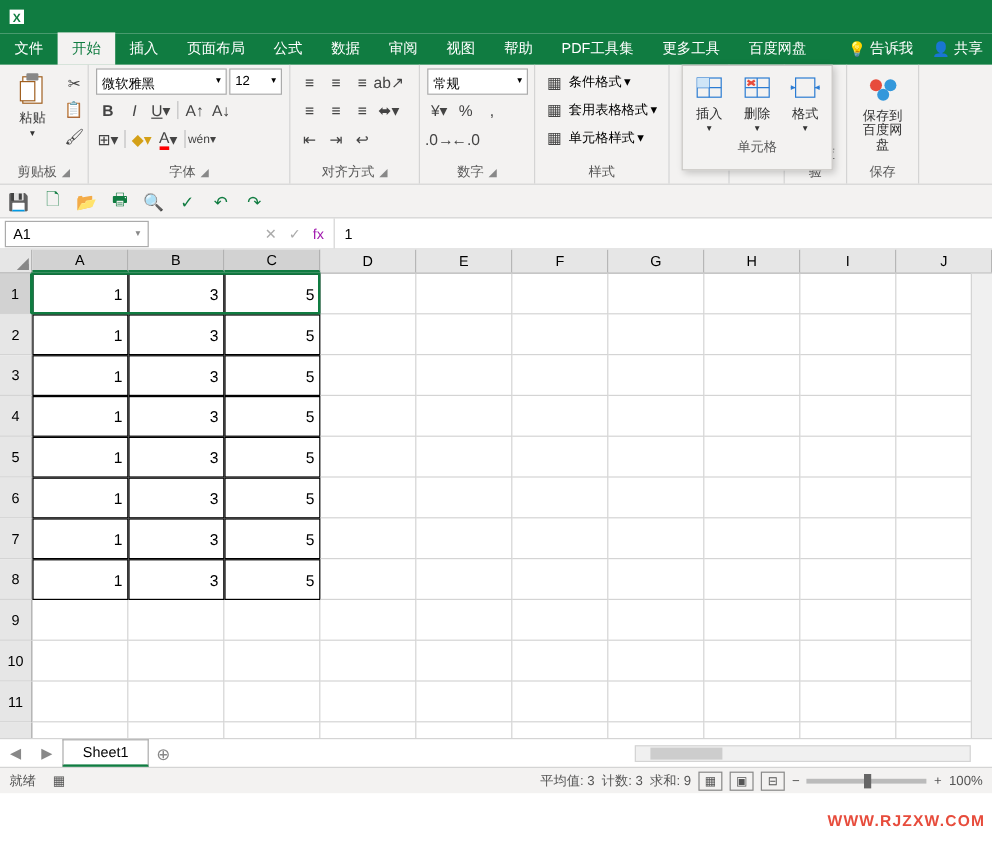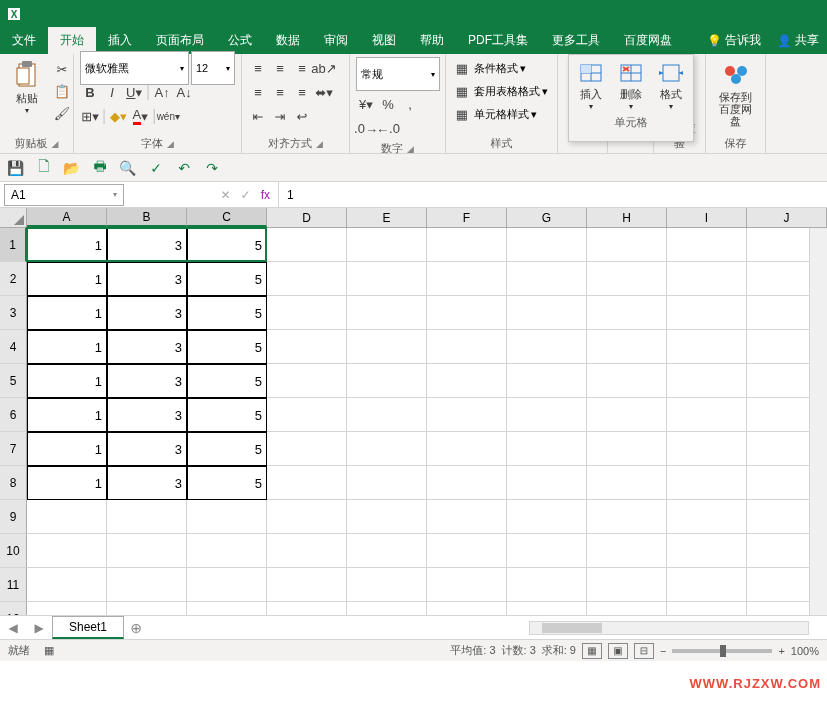--- a/index.html
+++ b/index.html
@@ -19,21 +19,21 @@
 .tabs .right .tab { padding: 5px 8px; display: flex; align-items: center; gap: 3px; }
 
 .ribbon { background: #f3f2f1; height: 100px; border-bottom: 1px solid #d4d4d4; display: flex; position: relative; }
 .rgroup { border-right: 1px solid #d4d4d4; padding: 3px 6px 0; display: flex; flex-direction: column; }
 .rgroup .body { flex: 1; display: flex; align-items: flex-start; gap: 4px; }
 .rgroup .label { font-size: 11px; color: #595959; text-align: center; padding: 2px 0; display: flex; justify-content: center; align-items: center; gap: 4px; }
 .rgroup .label .launcher { font-size: 9px; color: #888; }
 .rbtn { display: flex; flex-direction: column; align-items: center; font-size: 11px; color: #333; padding: 2px; min-width: 42px; }
 .rbtn .bigico { width: 32px; height: 32px; display: flex; align-items: center; justify-content: center; font-size: 24px; }
 .smallrow { display: flex; align-items: center; gap: 2px; height: 22px; }
-.combo { background: #fff; border: 1px solid #ababab; height: 22px; font-size: 11px; display: flex; align-items: center; padding: 16px 4px; }
+.combo { background: #fff; border: 1px solid #ababab; height: 22px; font-size: 11px; display: flex; align-items: flex-start; padding: 4px 4px; }
 .sicon { width: 20px; height: 20px; display: inline-flex; align-items: center; justify-content: center; font-size: 13px; color: #444; }
 
 .popup { position: absolute; top: 0; left: 568px; background: #f3f2f1; border: 1px solid #c8c6c4; box-shadow: 2px 2px 6px rgba(0,0,0,0.2); padding: 4px 6px 2px; z-index: 100; height: 88px; }
 .popup .body { display: flex; gap: 8px; }
 .popup .pitem { display: flex; flex-direction: column; align-items: center; font-size: 11px; color: #333; }
 .popup .pico { width: 32px; height: 28px; display: flex; align-items: center; justify-content: center; }
 .popup .plabel { text-align: center; font-size: 11px; color: #595959; padding-top: 4px; }
 
 .qat { background: #f3f2f1; height: 28px; border-bottom: 1px solid #d4d4d4; display: flex; align-items: center; padding: 0 6px; gap: 8px; }
 .qat .qbtn { width: 20px; height: 20px; display: flex; align-items: center; justify-content: center; color: #107c41; font-size: 14px; }

